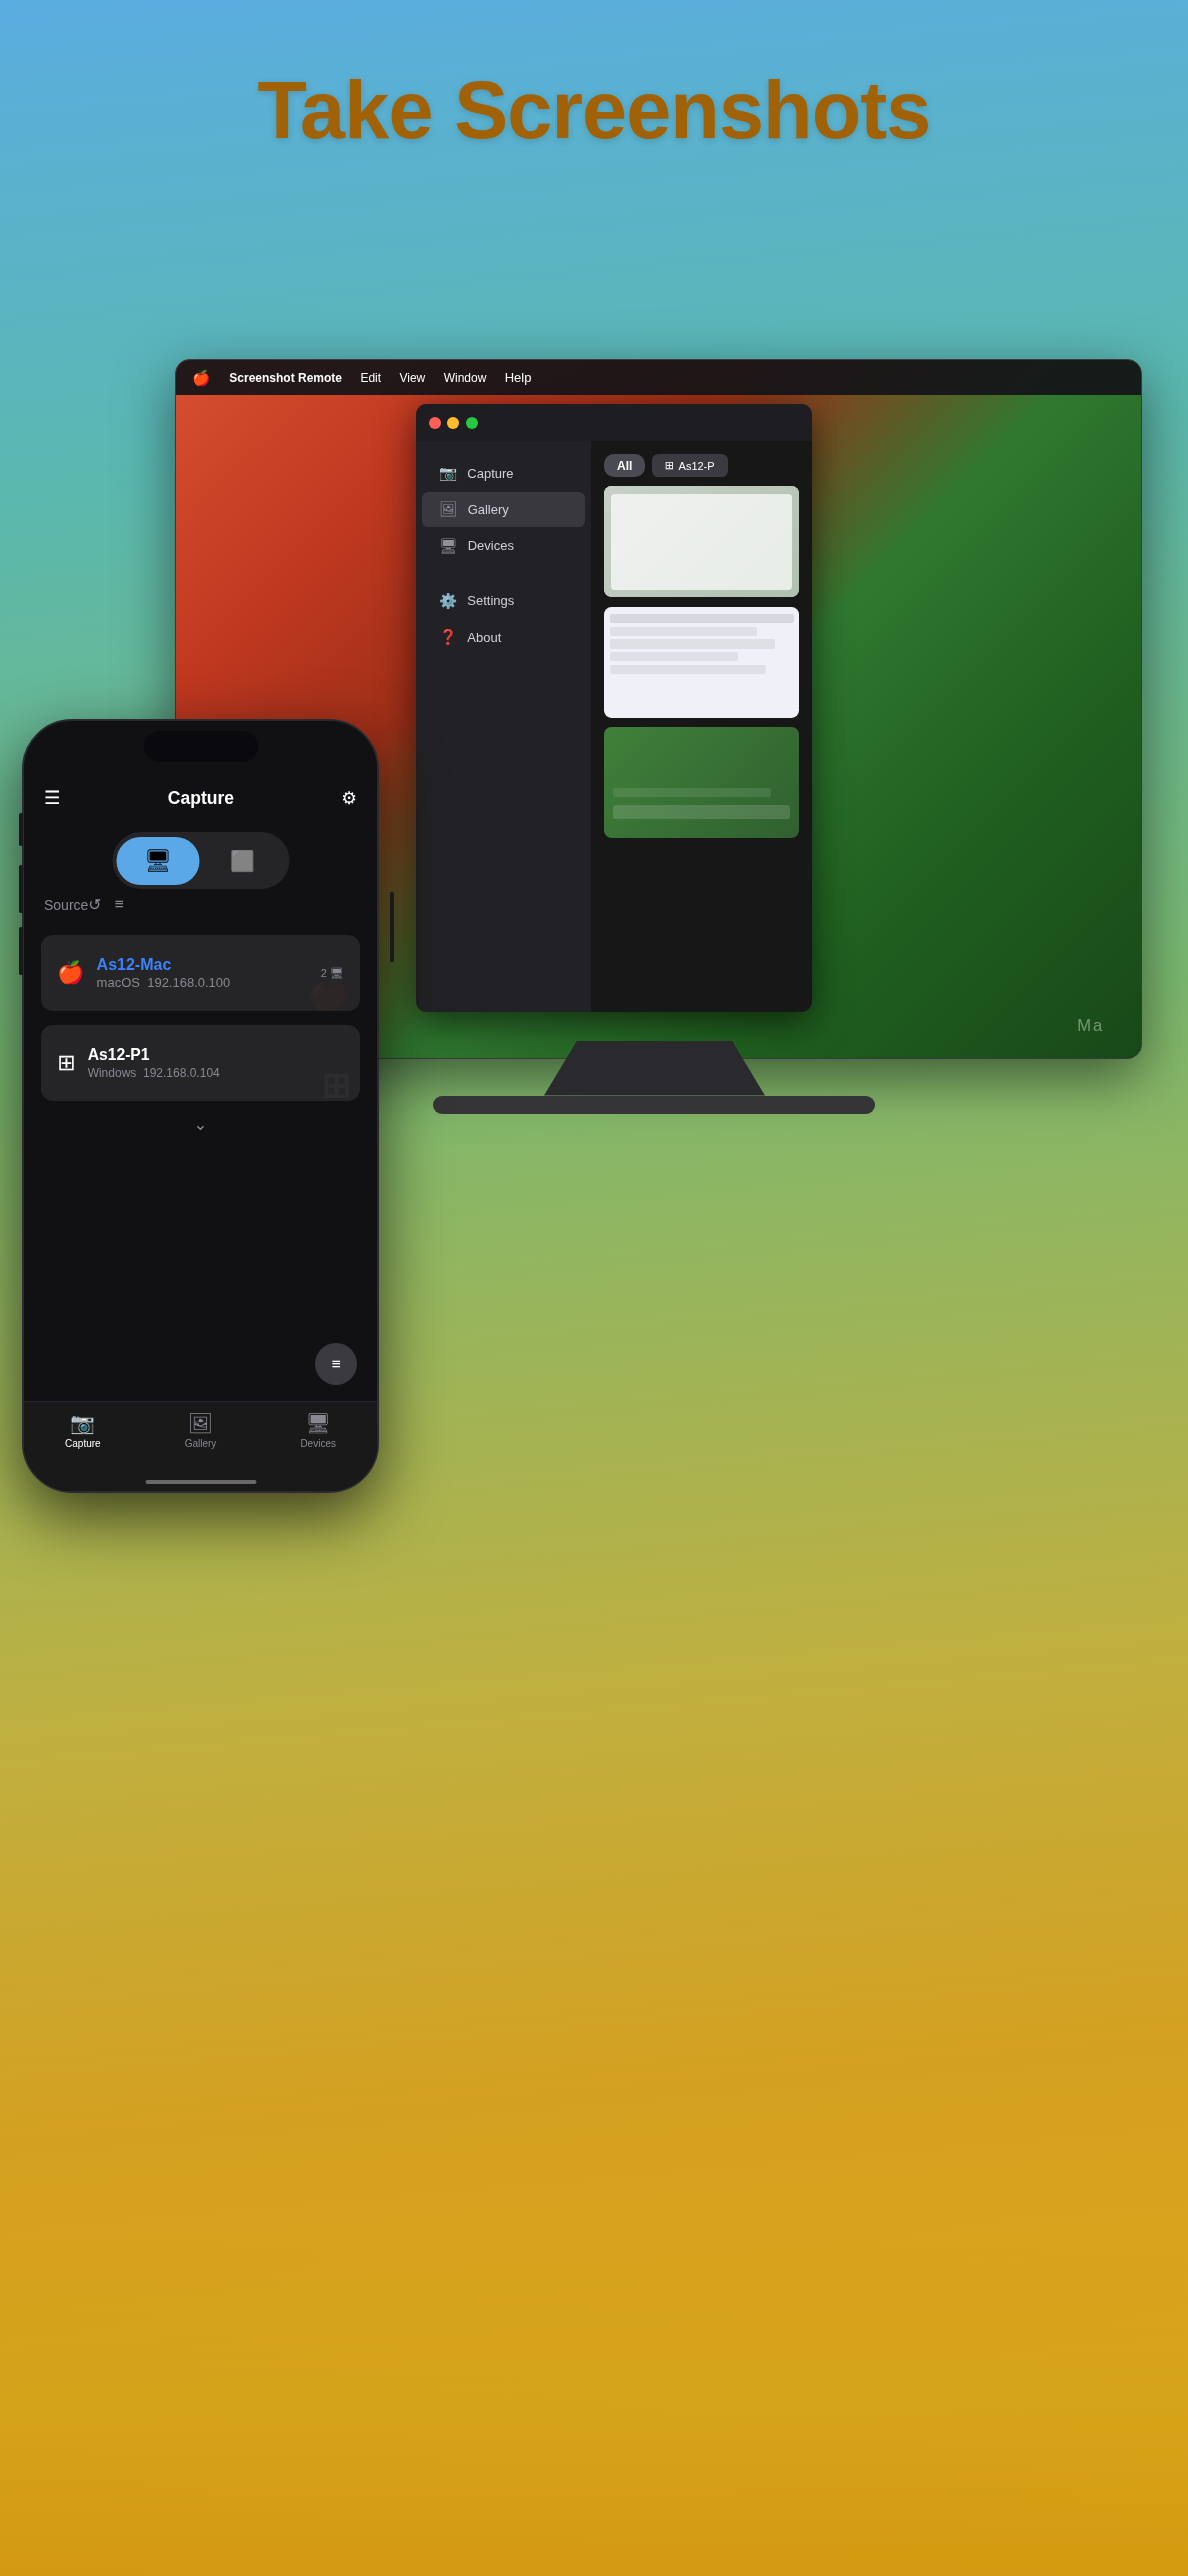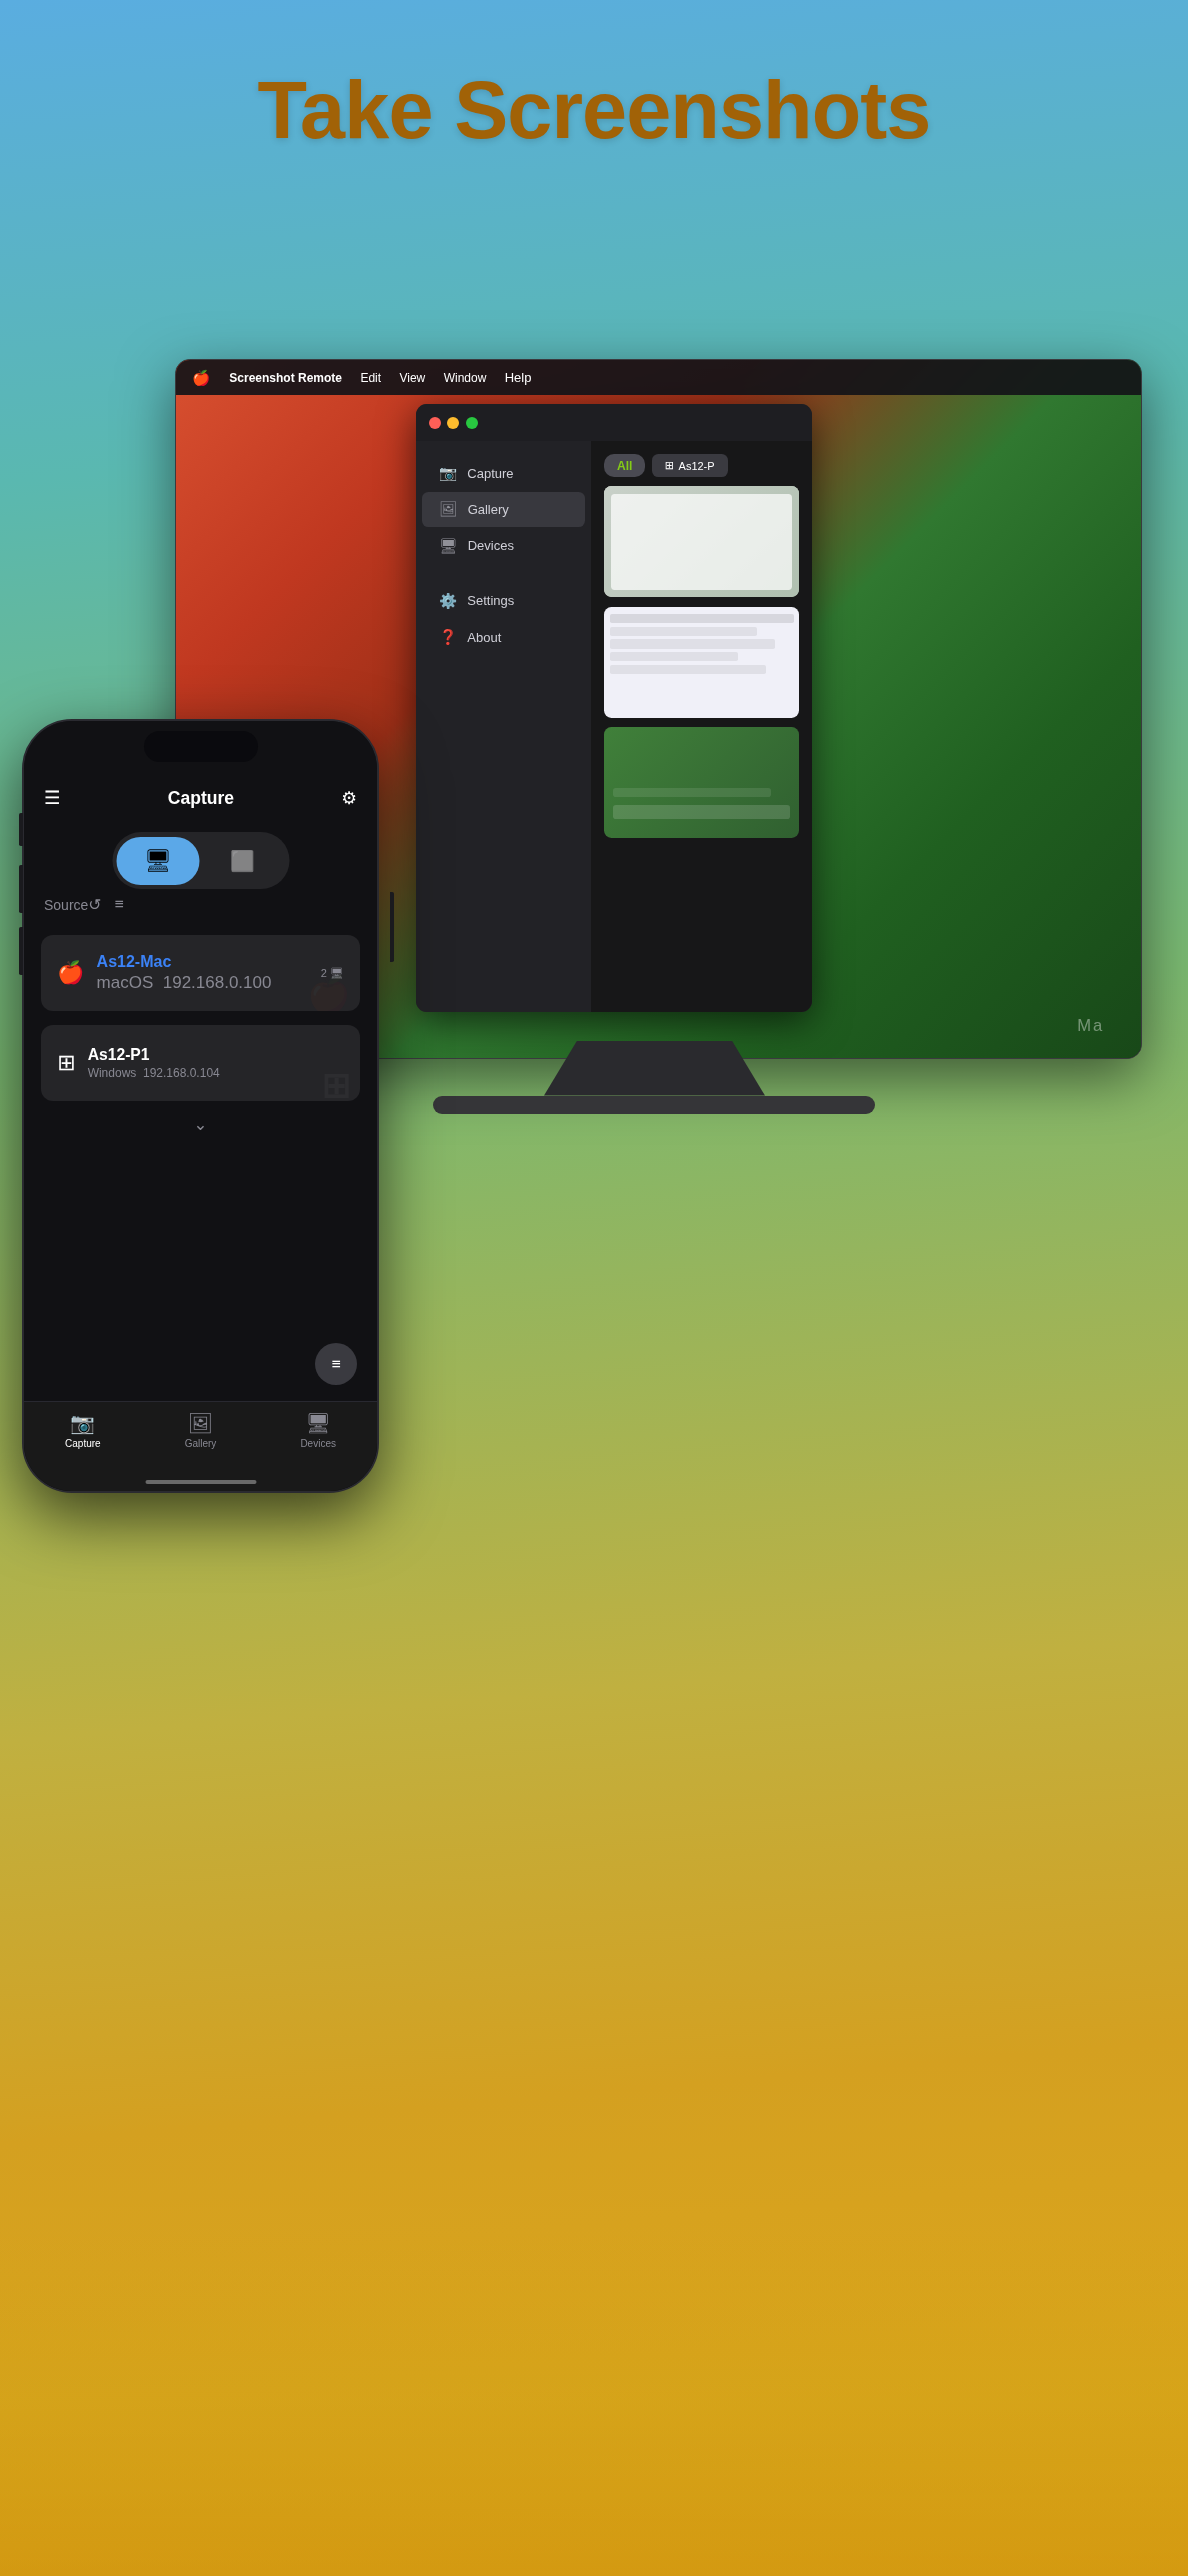--- a/index.html
+++ b/index.html
@@ -86,21 +86,21 @@
 
         <div style="display:flex;align-items:center;gap:10px;padding:8.3px 16.6px;color:#d0d0d8;font-size:13px;cursor:pointer;border-radius:6.4px;margin:1.8px 6.4px;">
           <span style="font-size:14.7px;color:#909098;">❓</span>
           <span>About</span>
         </div>
       </div>
 
       <div style="position:absolute;top:37px;left:175px;right:0;bottom:0;background:#171718;padding:13px;overflow:hidden;">
 
         <div style="display:flex;gap:6.4px;margin-bottom:9.2px;">
-          <button style="background:#4a4a52;border:none;color:#84cc16;padding:4.6px 13px;border-radius:10px;font-size:12px;font-weight:600;cursor:pointer;">All</button>
+          <button style="background:#4a4a52;border:none;color:#ffffff;padding:4.6px 13px;border-radius:10px;font-size:12px;font-weight:600;cursor:pointer;">All</button>
           <button style="background:#3a3a40;border:none;color:white;padding:4.6px 13px;border-radius:6.4px;font-size:11px;font-weight:500;cursor:pointer;display:flex;align-items:center;gap:4.6px;">⊞ <span>As12-P</span></button>
         </div>
 
         <div style="width:100%;height:111px;border-radius:7.4px;overflow:hidden;margin-bottom:9.2px;background:linear-gradient(135deg, #d0d8d0 0%, #b8c8b8 100%);position:relative;">
           <div style="position:absolute;top:0;left:0;right:0;bottom:0;background:linear-gradient(135deg, #c8d0c8 0%, #b0c0b0 100%);"></div>
           <div style="position:absolute;top:7.4px;left:7.4px;right:7.4px;bottom:7.4px;background:rgba(255,255,255,0.7);border-radius:3.7px;"></div>
         </div>
 
         <div style="width:100%;height:111px;border-radius:7.4px;overflow:hidden;margin-bottom:9.2px;background:#f0f0f8;position:relative;">
           <div style="position:absolute;top:0;left:0;right:0;bottom:0;display:flex;flex-direction:column;padding:5.5px;">
@@ -151,21 +151,21 @@
       <div style="display:flex;gap:13px;">
         <span style="color:#888892;font-size:15.7px;cursor:pointer;">↺</span>
         <span style="color:#888892;font-size:15.7px;cursor:pointer;">≡</span>
       </div>
     </div>
 
     <div style="position:absolute;top:214px;left:16.6px;right:16.6px;height:76px;background:#252528;border-radius:12px;padding:0 16.6px;display:flex;align-items:center;gap:12px;cursor:pointer;overflow:hidden;">
       <span style="font-size:22px;">🍎</span>
       <div style="flex:1;">
         <div style="color:#3b82f6;font-size:16px;font-weight:700;">As12-Mac</div>
-        <div style="color:#888892;font-size:17px;margin-top:1.8px;"><span>macOS</span>&nbsp;&nbsp;<span>192.168.0.100</span></div>
+        <div style="color:#888892;font-size:13px;margin-top:1.8px;"><span>macOS</span>&nbsp;&nbsp;<span>192.168.0.100</span></div>
       </div>
       <span style="color:#888892;font-size:11px;">2 🖥</span>
       <div style="position:absolute;right:9.2px;bottom:-3.7px;font-size:35px;color:rgba(255,255,255,0.04);font-weight:900;">🍎</div>
     </div>
 
     <div style="position:absolute;top:304px;left:16.6px;right:16.6px;height:76px;background:#252528;border-radius:12px;padding:0 16.6px;display:flex;align-items:center;gap:12px;cursor:pointer;overflow:hidden;">
       <span style="font-size:22px;color:white;">⊞</span>
       <div style="flex:1;">
         <div style="color:white;font-size:15.7px;font-weight:600;">As12-P1</div>
         <div style="color:#888892;font-size:12px;margin-top:1.8px;"><span>Windows</span>&nbsp;&nbsp;<span>192.168.0.104</span></div>

